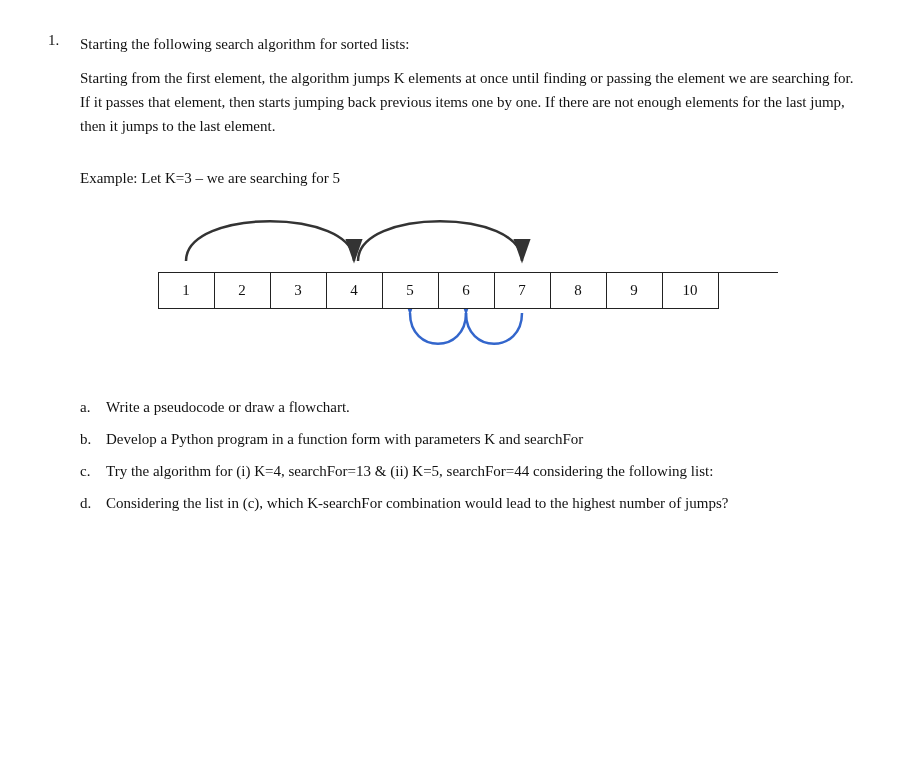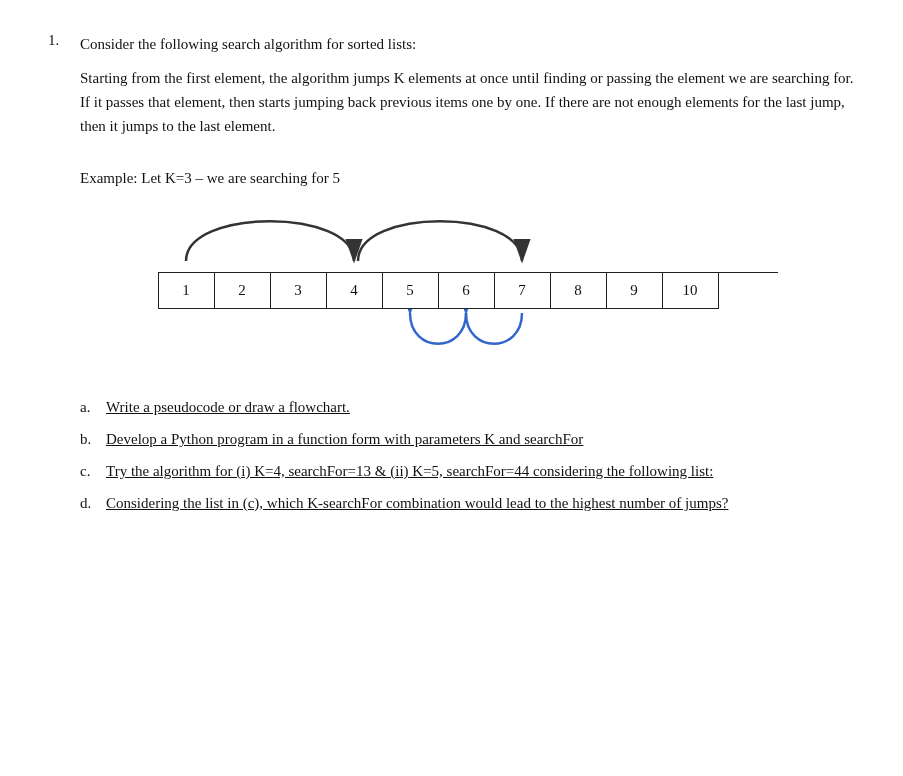--- a/index.html
+++ b/index.html
@@ -62,37 +62,36 @@
       gap: 6px;
       margin-bottom: 8px;
       line-height: 1.6;
     }
     .sub-label {
       min-width: 20px;
       font-size: 15px;
     }
     .sub-text {
       flex: 1;
-      text-decoration: underline;
     }
     .list-values {
       margin-top: 8px;
       margin-bottom: 8px;
       margin-left: 40px;
       font-size: 15px;
     }
   </style>
 </head>
 <body>
 
 <div class="question-number">
   <span class="q-num">1.</span>
   <div class="q-body">
 
-    <p class="paragraph">Consider the following search algorithm for sorted lists:</p>
+    <p class="paragraph">Starting the following search algorithm for sorted lists:</p>
     <p class="paragraph">Starting from the first element, the algorithm jumps K elements at once until finding or passing the element we are searching for. If it passes that element, then starts jumping back previous items one by one. If there are not enough elements for the last jump, then it jumps to the last element.</p>
 
     <p class="example-label">Example: Let K=3 – we are searching for 5</p>
 
     <div class="diagram-container">
       
       <svg width="620" height="65" viewBox="0 0 620 65">
 
         <path d="M 28 58 C 28 5, 196 5, 196 58" fill="none" stroke="#333" stroke-width="2.5" marker-end="url(#arrowhead-dark)"></path>
 

